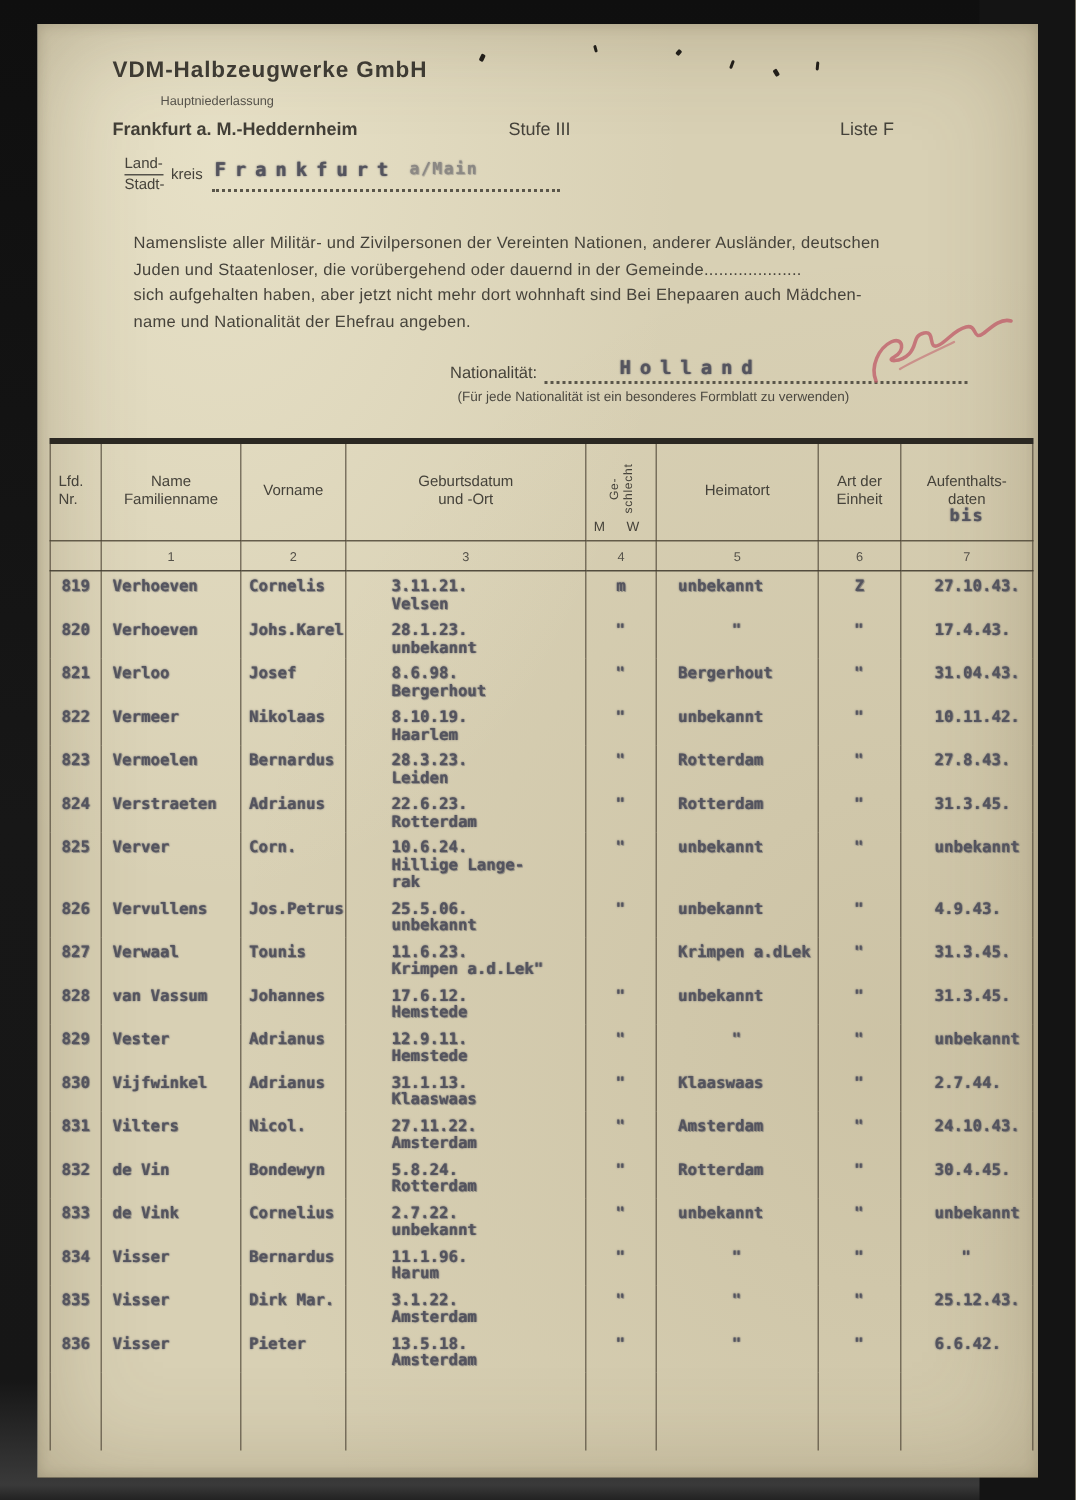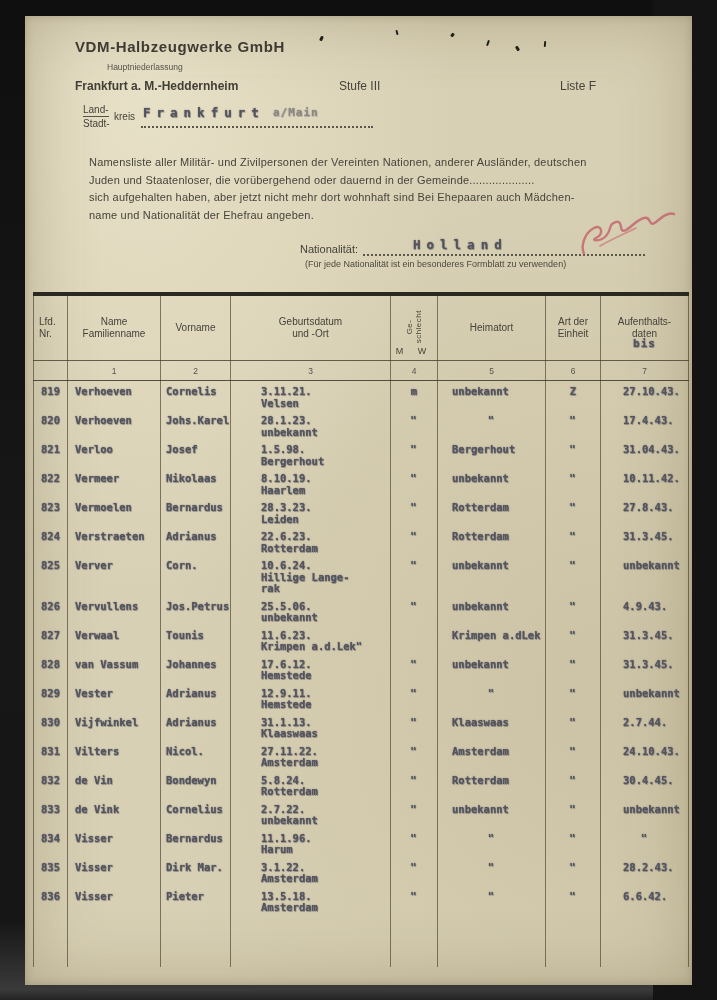--- a/index.html
+++ b/index.html
@@ -217,21 +217,21 @@
 unbekannt</td>
             <td class="col-sex ditto">"</td>
             <td class="col-heimatort ditto">"</td>
             <td class="col-einheit ditto">"</td>
             <td class="col-bis">17.4.43.</td>
           </tr>
           <tr>
             <td class="col-nr">821</td>
             <td class="col-name">Verloo</td>
             <td class="col-vorname">Josef</td>
-            <td class="col-birth">1.5.98.
+            <td class="col-birth">8.6.98.
 Bergerhout</td>
             <td class="col-sex ditto">"</td>
             <td class="col-heimatort">Bergerhout</td>
             <td class="col-einheit ditto">"</td>
             <td class="col-bis">31.04.43.</td>
           </tr>
           <tr>
             <td class="col-nr">822</td>
             <td class="col-name">Vermeer</td>
             <td class="col-vorname">Nikolaas</td>
@@ -377,21 +377,21 @@
           </tr>
           <tr>
             <td class="col-nr">835</td>
             <td class="col-name">Visser</td>
             <td class="col-vorname">Dirk Mar.</td>
             <td class="col-birth">3.1.22.
 Amsterdam</td>
             <td class="col-sex ditto">"</td>
             <td class="col-heimatort ditto">"</td>
             <td class="col-einheit ditto">"</td>
-            <td class="col-bis">28.2.43.</td>
+            <td class="col-bis">25.12.43.</td>
           </tr>
           <tr>
             <td class="col-nr">836</td>
             <td class="col-name">Visser</td>
             <td class="col-vorname">Pieter</td>
             <td class="col-birth">13.5.18.
 Amsterdam</td>
             <td class="col-sex ditto">"</td>
             <td class="col-heimatort ditto">"</td>
             <td class="col-einheit ditto">"</td>

